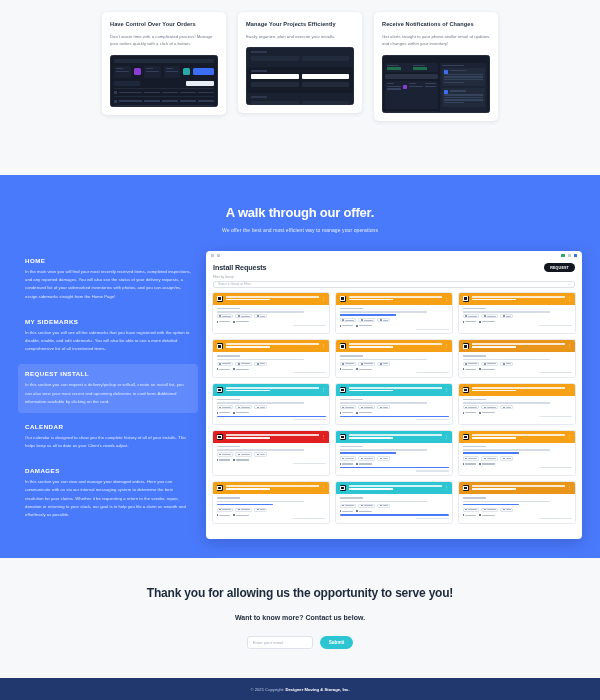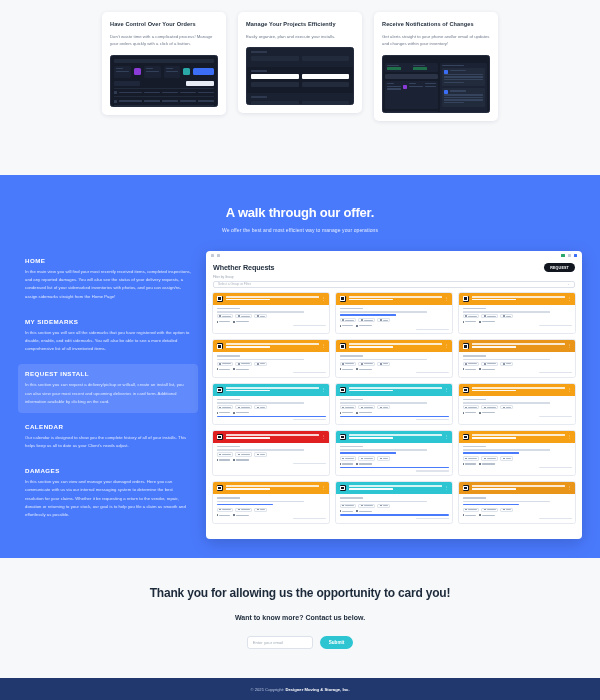--- a/index.html
+++ b/index.html
@@ -468,21 +468,21 @@
             <span class="chr-ic"></span>
           </div>
           <div class="chrome-r">
             <span class="chr-ic g"></span>
             <span class="chr-ic"></span>
             <span class="chr-ic b"></span>
           </div>
         </div>
 
         <div class="app-head">
-          <div class="app-title">Whether Requests</div>
+          <div class="app-title">Install Requests</div>
           <div class="app-btn">REQUEST</div>
         </div>
 
         <div class="app-filter">
           <div class="filt-lbl">Filter by Group</div>
           <div class="filt-box">
             <span class="filt-ph">Select a Group or Filter</span>
             <span class="caret">⌄</span>
           </div>
         </div>
@@ -1083,21 +1083,21 @@
                   <div class="rc-foot"></div>
                 </div>
               </div>
             </div>
         </div>
       </div>
     </div>
   </section>
 
   <section class="cta">
-    <h2 class="cta-title">Thank you for allowing us the opportunity to card you!</h2>
+    <h2 class="cta-title">Thank you for allowing us the opportunity to serve you!</h2>
     <p class="cta-sub">Want to know more? Contact us below.</p>
     <div class="cta-form">
       <input class="cta-input" type="text" placeholder="Enter your email" style="">
       <button class="cta-submit">Submit</button>
     </div>
   </section>
 
   <footer class="footer">
     <div class="footer-text">
       <span>© 2021 Copyright: </span><b>Designer Moving &amp; Storage, Inc.</b>

